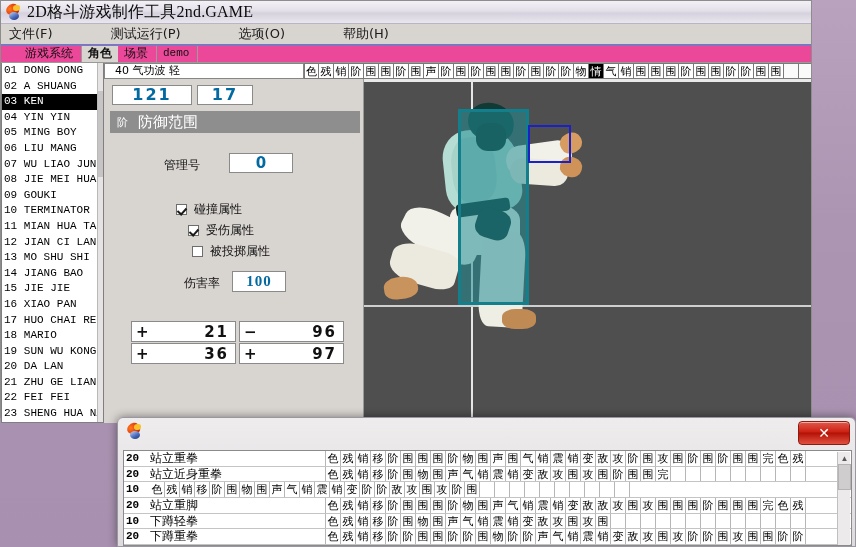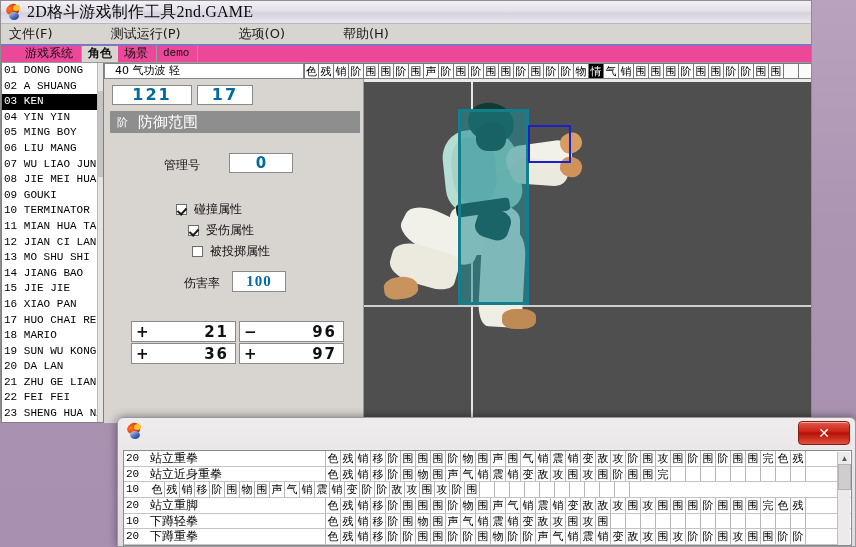--- a/index.html
+++ b/index.html
@@ -244,21 +244,21 @@
     font-family:"DejaVu Sans","Liberation Sans",sans-serif;
     box-shadow:inset 0 1px 0 rgba(255,255,255,.5);
   }
   #dlg-list{
     position:absolute;left:5px;top:32px;width:729px;height:96px;
     background:#fff;border:1px solid #8b8b8b;box-sizing:border-box;overflow:hidden;
   }
   .drow{display:flex;height:15.7px;box-sizing:border-box;border-bottom:1px solid #c4c4c4;}
   .drow .dnum{
     width:24px;flex:0 0 24px;font-size:11px;line-height:15px;padding-left:2px;
-    font-family:"Liberation Mono","DejaVu Sans Mono",monospace;color:#000;
+    font-family:"Liberation Mono","DejaVu Sans Mono",monospace;color:#000;font-weight:bold;
   }
   .drow .dname{
     width:175px;flex:0 0 175px;font-size:12px;line-height:15px;color:#000;
     font-family:"DejaVu Sans","Liberation Sans",sans-serif;
     border-right:1px solid #b6b6b6;white-space:nowrap;overflow:hidden;
   }
   .drow .dcells{display:flex;flex:1;overflow:hidden;}
   .drow .dcell{
     width:15px;flex:0 0 15px;text-align:center;font-size:11px;line-height:15px;
     border-right:1px solid #b6b6b6;color:#000;box-sizing:border-box;

